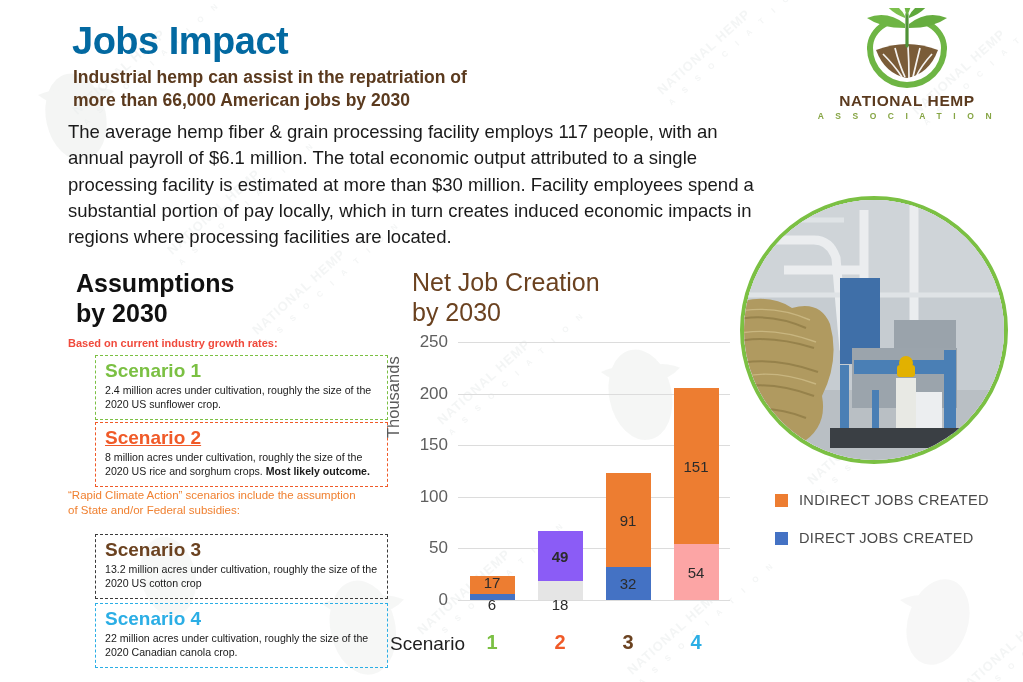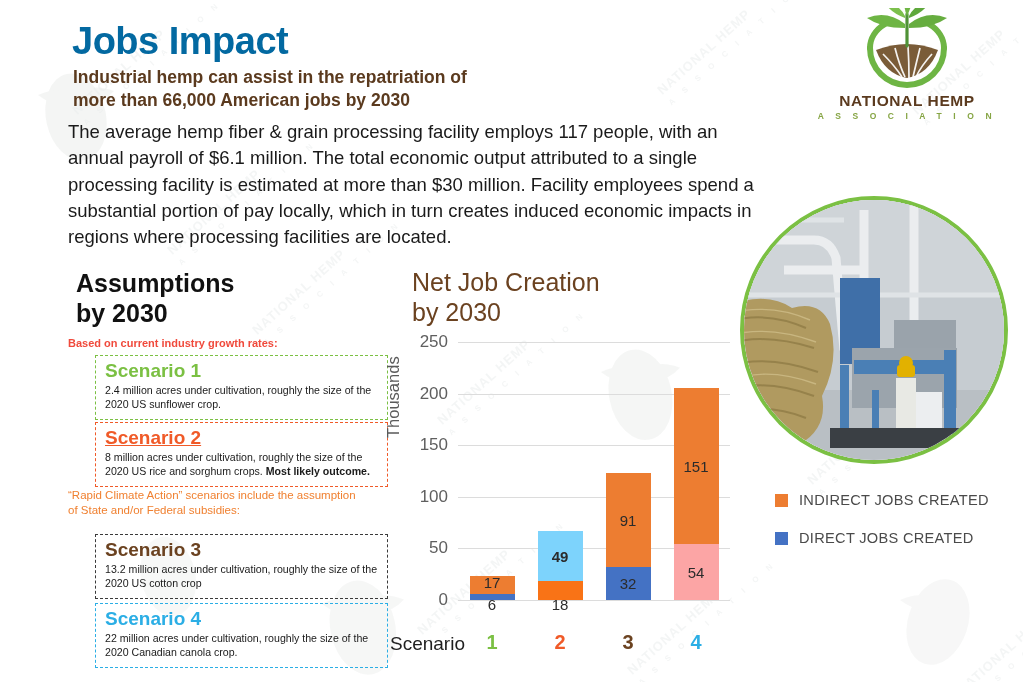--- a/index.html
+++ b/index.html
@@ -309,24 +309,24 @@
     <div class="plot" id="plot">
         <div class="bargroup" style="left: 11.5px;">
           <div class="seg seg-ind" style="height: 17.544px; background: rgb(237, 125, 49);">
             <div class="seg-lbl lbl-over-ind" style="top: -2px;">17</div>
           </div>
           <div class="seg seg-dir" style="height: 6.192px; background: rgb(68, 114, 196);">
             <div class="seg-lbl lbl-under" style="top: 2.192px;">6</div>
           </div>
         </div>
         <div class="bargroup" style="left: 79.5px;">
-          <div class="seg seg-ind" style="height: 50.568px; background: #7dd3fc;">
+          <div class="seg seg-ind" style="height: 50.568px; background: #8b5cf6;">
             <div class="seg-lbl lbl-in" style="font-weight: 700;">49</div>
           </div>
-          <div class="seg seg-dir" style="height: 18.576px; background: #f97316;">
+          <div class="seg seg-dir" style="height: 18.576px; background: #e5e5e5;">
             <div class="seg-lbl lbl-under" style="top: 14.576px;">18</div>
           </div>
         </div>
         <div class="bargroup" style="left: 147.5px;">
           <div class="seg seg-ind" style="height: 93.912px; background: rgb(237, 125, 49);">
             <div class="seg-lbl lbl-in">91</div>
           </div>
           <div class="seg seg-dir" style="height: 33.024px; background: rgb(68, 114, 196);">
             <div class="seg-lbl lbl-in">32</div>
           </div>

